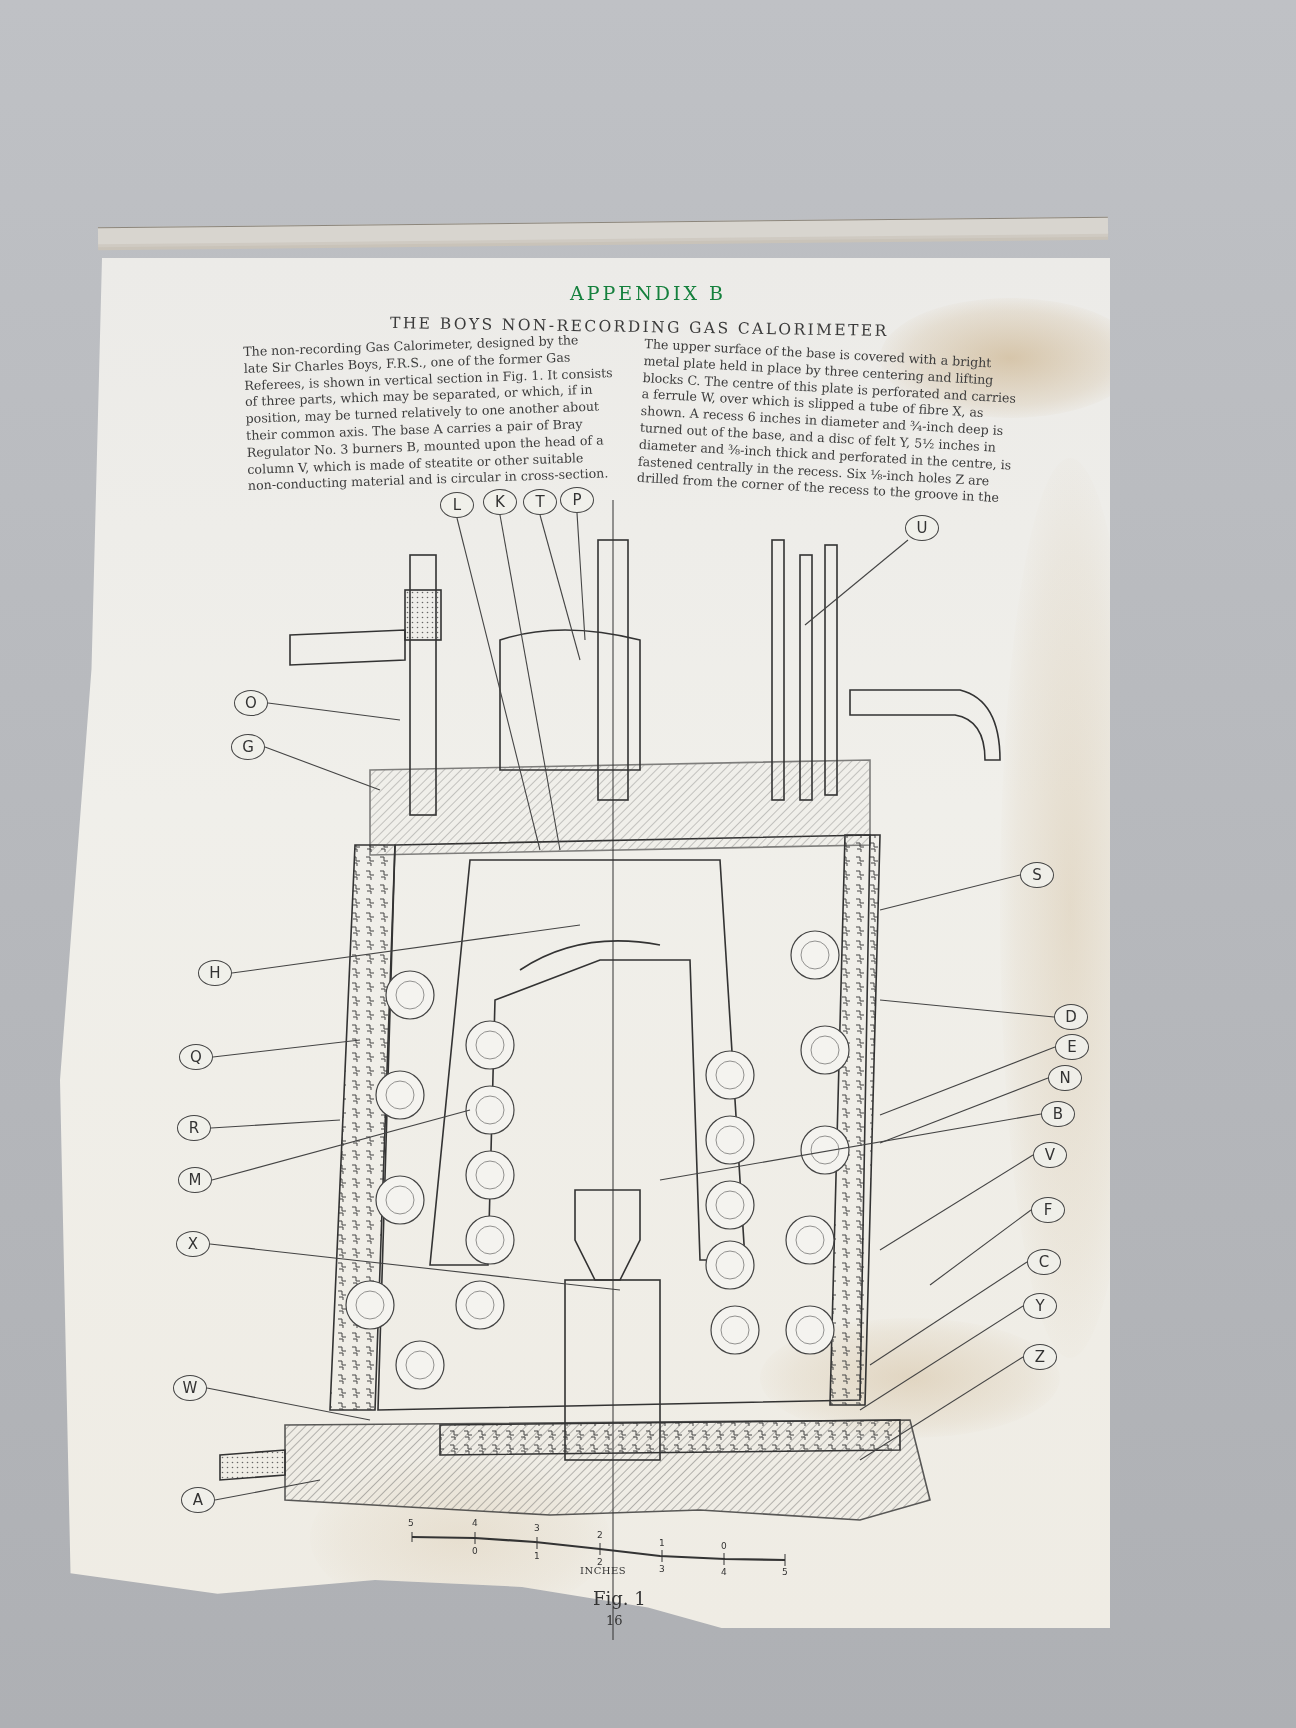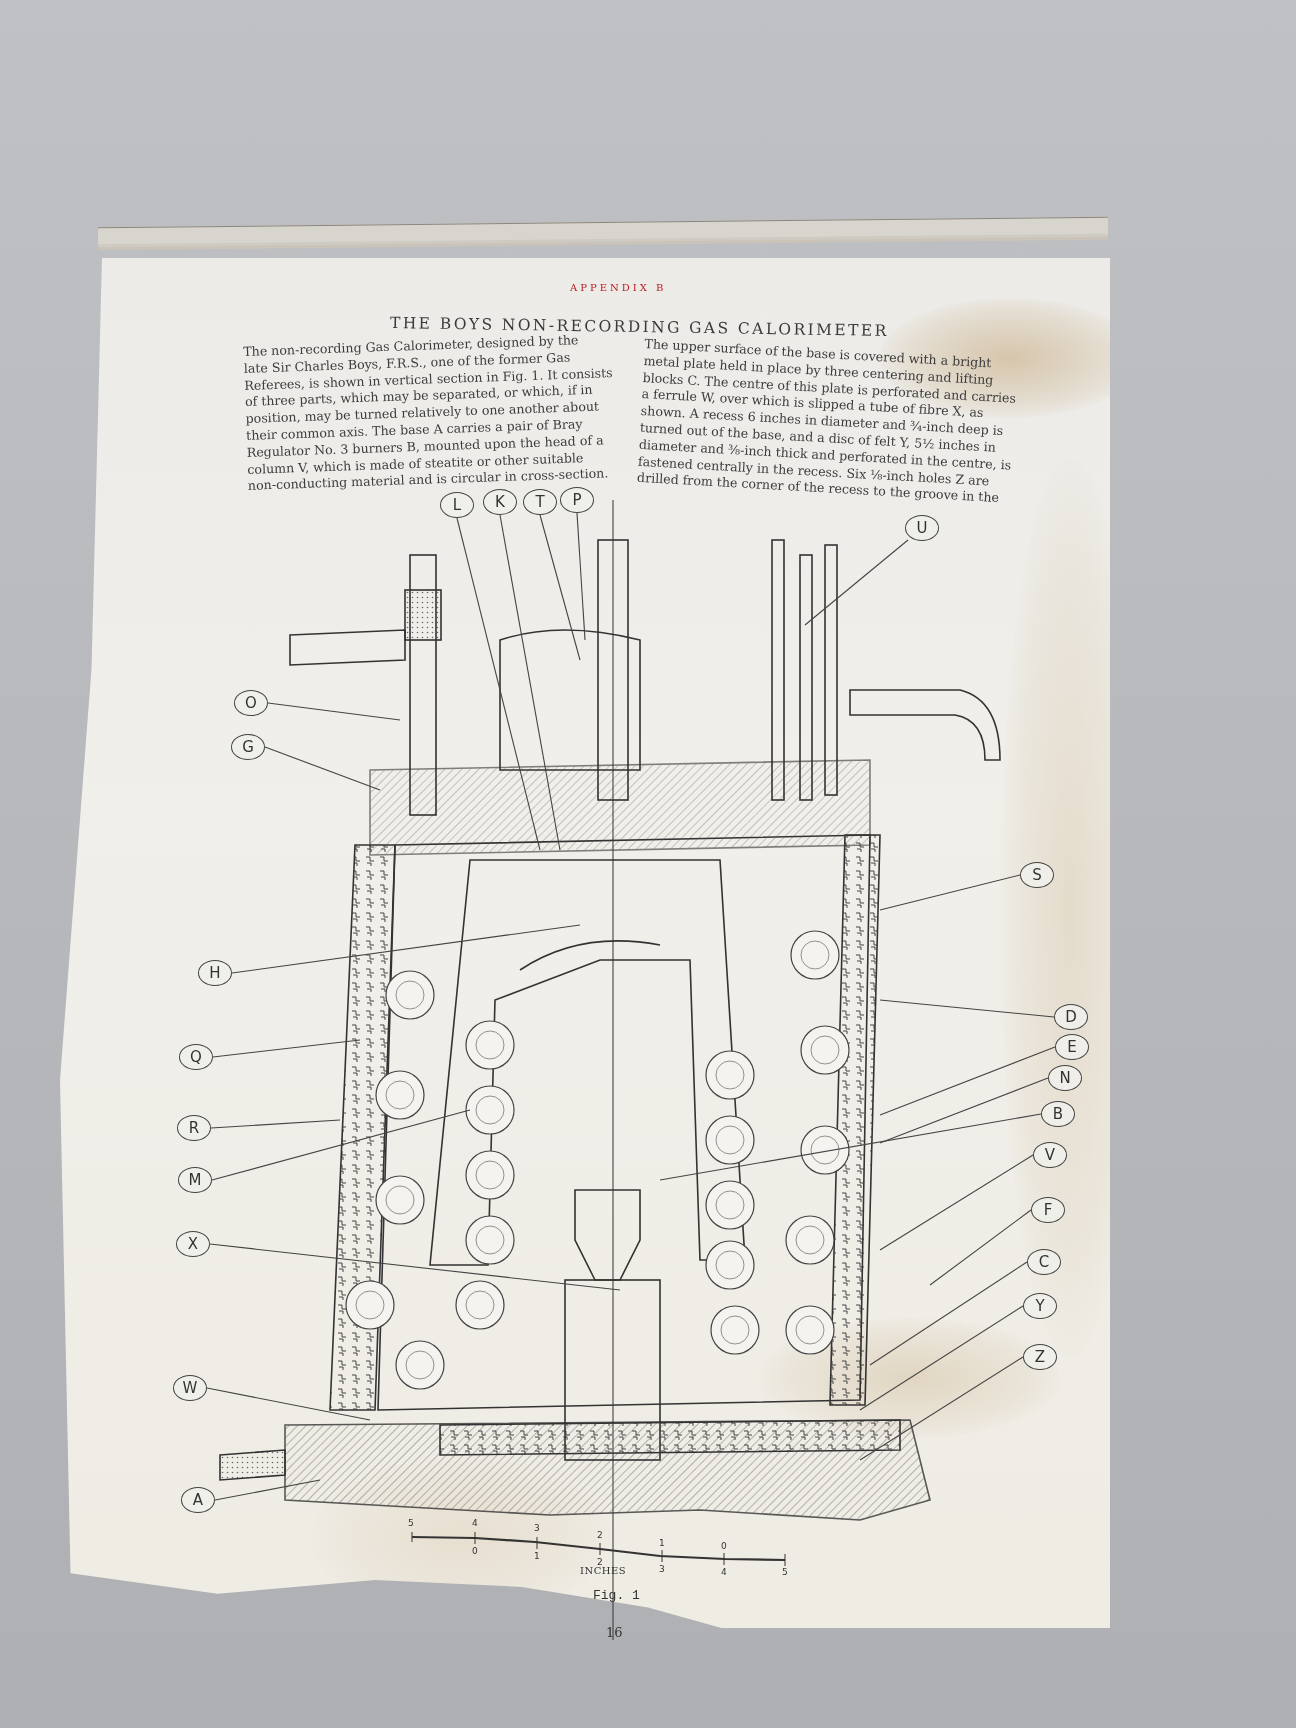--- a/index.html
+++ b/index.html
@@ -18,21 +18,21 @@
     position:absolute; left:60px; top:258px; width:1050px; height:1370px;
     background: linear-gradient(180deg,#ecebe8 0%,#f0efea 40%,#efece4 100%);
     clip-path: polygon(4% 0%, 100% 0%, 100% 100%, 63% 100%, 56% 98.5%, 44% 97%, 30% 96.5%, 15% 97.5%, 1% 96%, 0% 60%, 3% 30%);
     box-shadow: 0 0 8px rgba(0,0,0,0.2);
   }
   .stain {
     position:absolute; border-radius:50%;
     background: radial-gradient(ellipse at center, rgba(196,166,120,0.55) 0%, rgba(196,166,120,0.2) 55%, rgba(196,166,120,0) 75%);
   }
   .heading-small {
-    position:absolute; left:570px; top:282px; font-size:10px; letter-spacing:3px; color:#b91c1c;
+    position:absolute; left:570px; top:282px; font-size:19px; letter-spacing:3px; color:#15803d;
   }
   .heading-title {
     position:absolute; left:390px; top:318px; font-size:15.5px; letter-spacing:2.4px; color:#3a3a3a;
     transform:rotate(0.9deg); white-space:nowrap;
   }
   .col {
     position:absolute; font-size:12.6px; line-height:16.8px; color:#3c3c3c; text-align:justify;
   }
   .col .ln { display:block; white-space:nowrap; }
   .col-left { left:243px; top:344px; width:382px; transform:rotate(-2deg); transform-origin:left top; }
@@ -40,22 +40,22 @@
   .diagram { position:absolute; left:0; top:0; width:1296px; height:1728px; }
   .label {
     position:absolute; width:34px; height:26px; margin-left:-17px; margin-top:-13px;
     border:1.5px solid #444; border-radius:50%;
     font-family:"DejaVu Sans", sans-serif; font-size:15px; color:#333;
     display:flex; align-items:center; justify-content:center; box-sizing:border-box;
     background:rgba(240,239,234,0.9);
   }
   .scale-num { position:absolute; font-family:"DejaVu Sans", sans-serif; font-size:9px; color:#333; }
   .inches { position:absolute; left:580px; top:1565px; font-size:10px; color:#333; letter-spacing:0.5px; }
-  .fig { position:absolute; left:593px; top:1588px; font-size:13px; color:#333;font-family:Liberation Mono, monospace; }
-  .pagenum { position:absolute; left:606px; top:1613px; font-size:13px; color:#333;margin-top:12px; }
+  .fig { position:absolute; left:593px; top:1588px; font-size:18px; color:#333; }
+  .pagenum { position:absolute; left:606px; top:1613px; font-size:13px; color:#333; }
 </style>
 </head>
 <body>
 
 <div class="page-stack"></div>
 
 <div class="paper">
   <div class="stain" style="left:820px;top:40px;width:260px;height:120px;"></div>
   <div class="stain" style="left:940px;top:200px;width:140px;height:900px;opacity:0.5;"></div>
   <div class="stain" style="left:700px;top:1060px;width:300px;height:120px;opacity:0.6;"></div>

